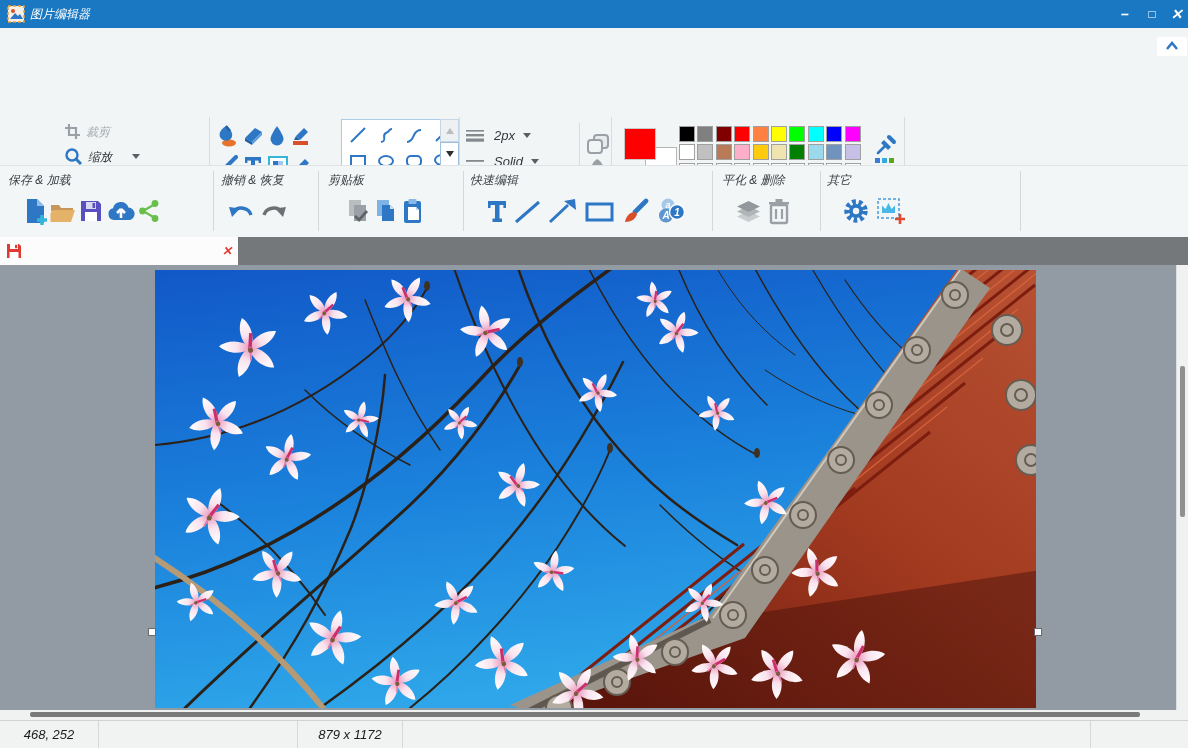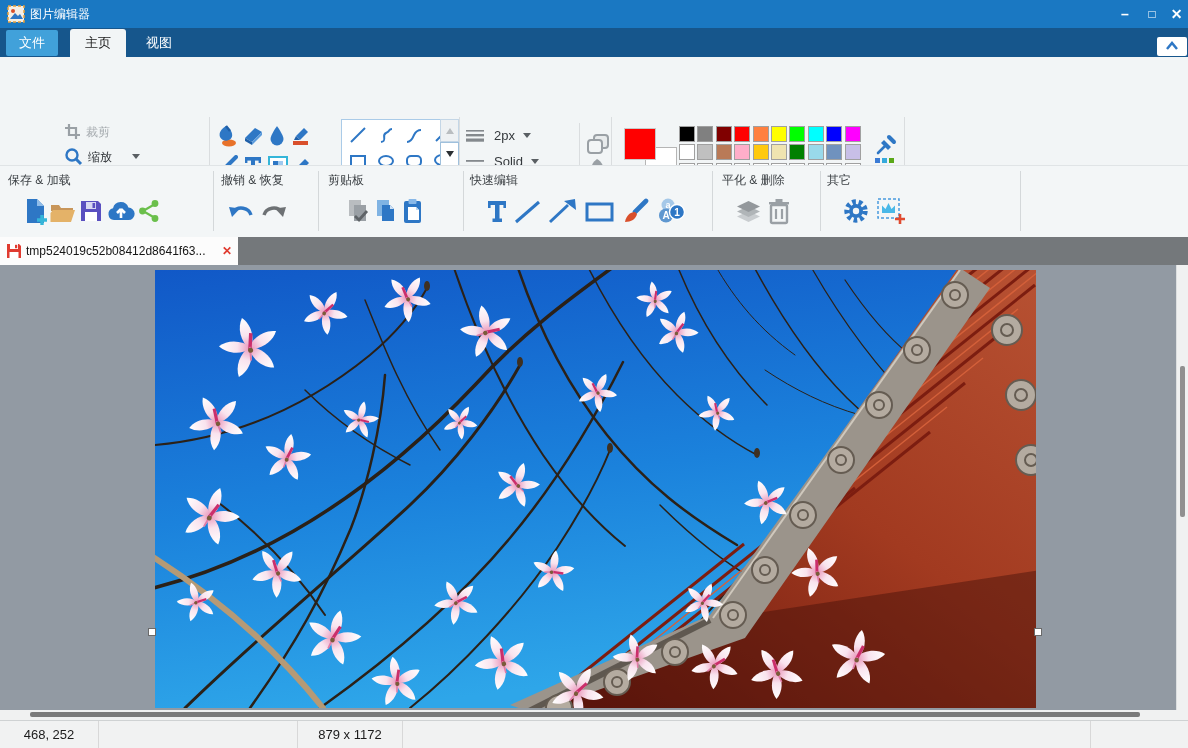--- a/index.html
+++ b/index.html
@@ -1,18 +1,18 @@
 <!DOCTYPE html>
 <html><head>
 <meta charset="utf-8">
 <style>
   html,body{margin:0;padding:0;background:#555;}
   *{box-sizing:border-box;}
   .app{position:relative;width:1188px;height:748px;overflow:hidden;
-       font-family:"Liberation Sans",sans-serif;background:#f2f5f6;-webkit-font-smoothing:antialiased;}
+       font-family:"Liberation Sans",sans-serif;background:#f2f5f6;font-style:italic;-webkit-font-smoothing:antialiased;}
   .abs{position:absolute;}
   
   .titlebar{position:absolute;left:0;top:0;width:1188px;height:28px;background:#1a78c2;color:#fff;}
   .title-text{position:absolute;left:30px;top:0;line-height:28px;font-size:12px;color:#fff;}
   .winbtn{position:absolute;top:0;width:24px;height:28px;text-align:center;line-height:28px;
           color:#fff;font-size:14px;font-weight:bold;cursor:default;}
   
   .menubar{position:absolute;left:0;top:28px;width:1188px;height:29px;background:#16568c;}
   .mtab{position:absolute;top:1px;height:28px;line-height:28px;font-size:13px;text-align:center;cursor:default;}
   .mtab-file{left:6px;width:52px;height:26px;top:2px;line-height:26px;background:#41a1da;color:#fff;border-radius:2px;}
@@ -69,25 +69,20 @@
       <rect x="1" y="1" width="16" height="16" fill="#f5efe6" stroke="#e8a03c" stroke-width="1.5" stroke-dasharray="3 2"></rect>
       <circle cx="6" cy="6" r="2" fill="#d94f2b"></circle>
       <path d="M3 14 L8 8 L11 11 L13 9 L16 14 Z" fill="#2e77c5"></path>
     </svg>
     <span class="title-text">图片编辑器</span>
     <span class="winbtn" style="left:1113px">–</span>
     <span class="winbtn" style="left:1140px;font-size:12px">□</span>
     <span class="winbtn" style="left:1166px;width:21px">✕</span>
   </div>
 
-  <div class="menubar">
-    <div class="mtab mtab-file">文件</div>
-    <div class="mtab mtab-home">主页</div>
-    <div class="mtab mtab-view">视图</div>
-  </div>
   <div class="collapse-btn">
     <svg width="30" height="19">
       <path d="M10 12 L15 6 L20 12" stroke="#2e77c5" stroke-width="2.5" fill="none"></path>
     </svg>
   </div>
 
   <div class="ribbon">
     <div class="vsep" style="left:209px"></div>
     <div class="vsep" style="left:459px"></div>
     <div class="vsep" style="left:611px"></div>
@@ -500,21 +495,20 @@
   </div>
 
   <div class="tabbar">
     <div class="doctab">
       <svg class="abs" style="left:6px;top:6px" width="16" height="16">
         <path d="M1 1 H13 L15 3 V15 H1 Z" fill="#e03b30"></path>
         <rect x="4" y="1" width="8" height="5" fill="#fff"></rect>
           <rect x="9" y="1.8" width="2.2" height="3.4" fill="#e03b30"></rect>
         <rect x="3.5" y="9" width="9" height="6" fill="#fff"></rect>
       </svg>
-      <span class="doctab-title">tmp524019c52b08412d8641f63...</span>
       <span class="doctab-close">✕</span>
     </div>
   </div>
 
   <div class="canvas">
     <svg class="abs" style="left:155px;top:5px" width="881" height="438" viewBox="0 0 881 438">
       <defs>
         <linearGradient id="sky" x1="0" y1="0" x2="0.25" y2="1">
           <stop offset="0" stop-color="#1158c7"></stop>
             <stop offset="0.55" stop-color="#1b82dc"></stop>

